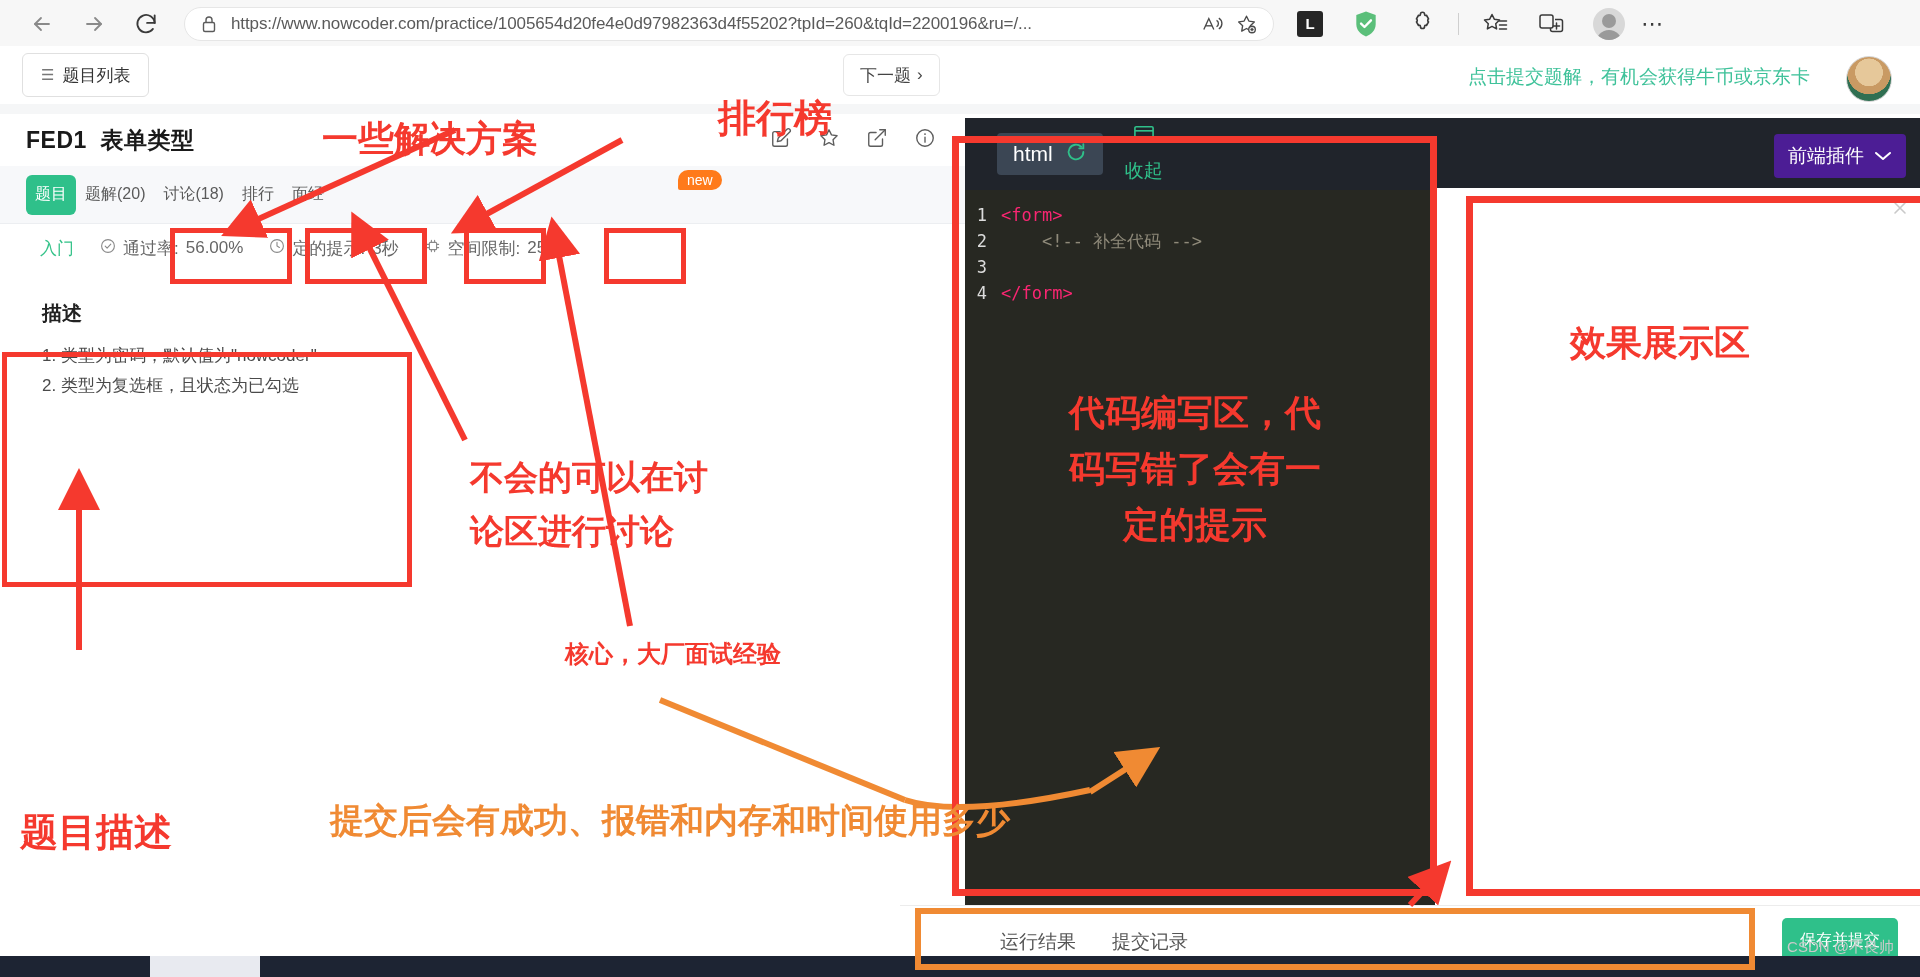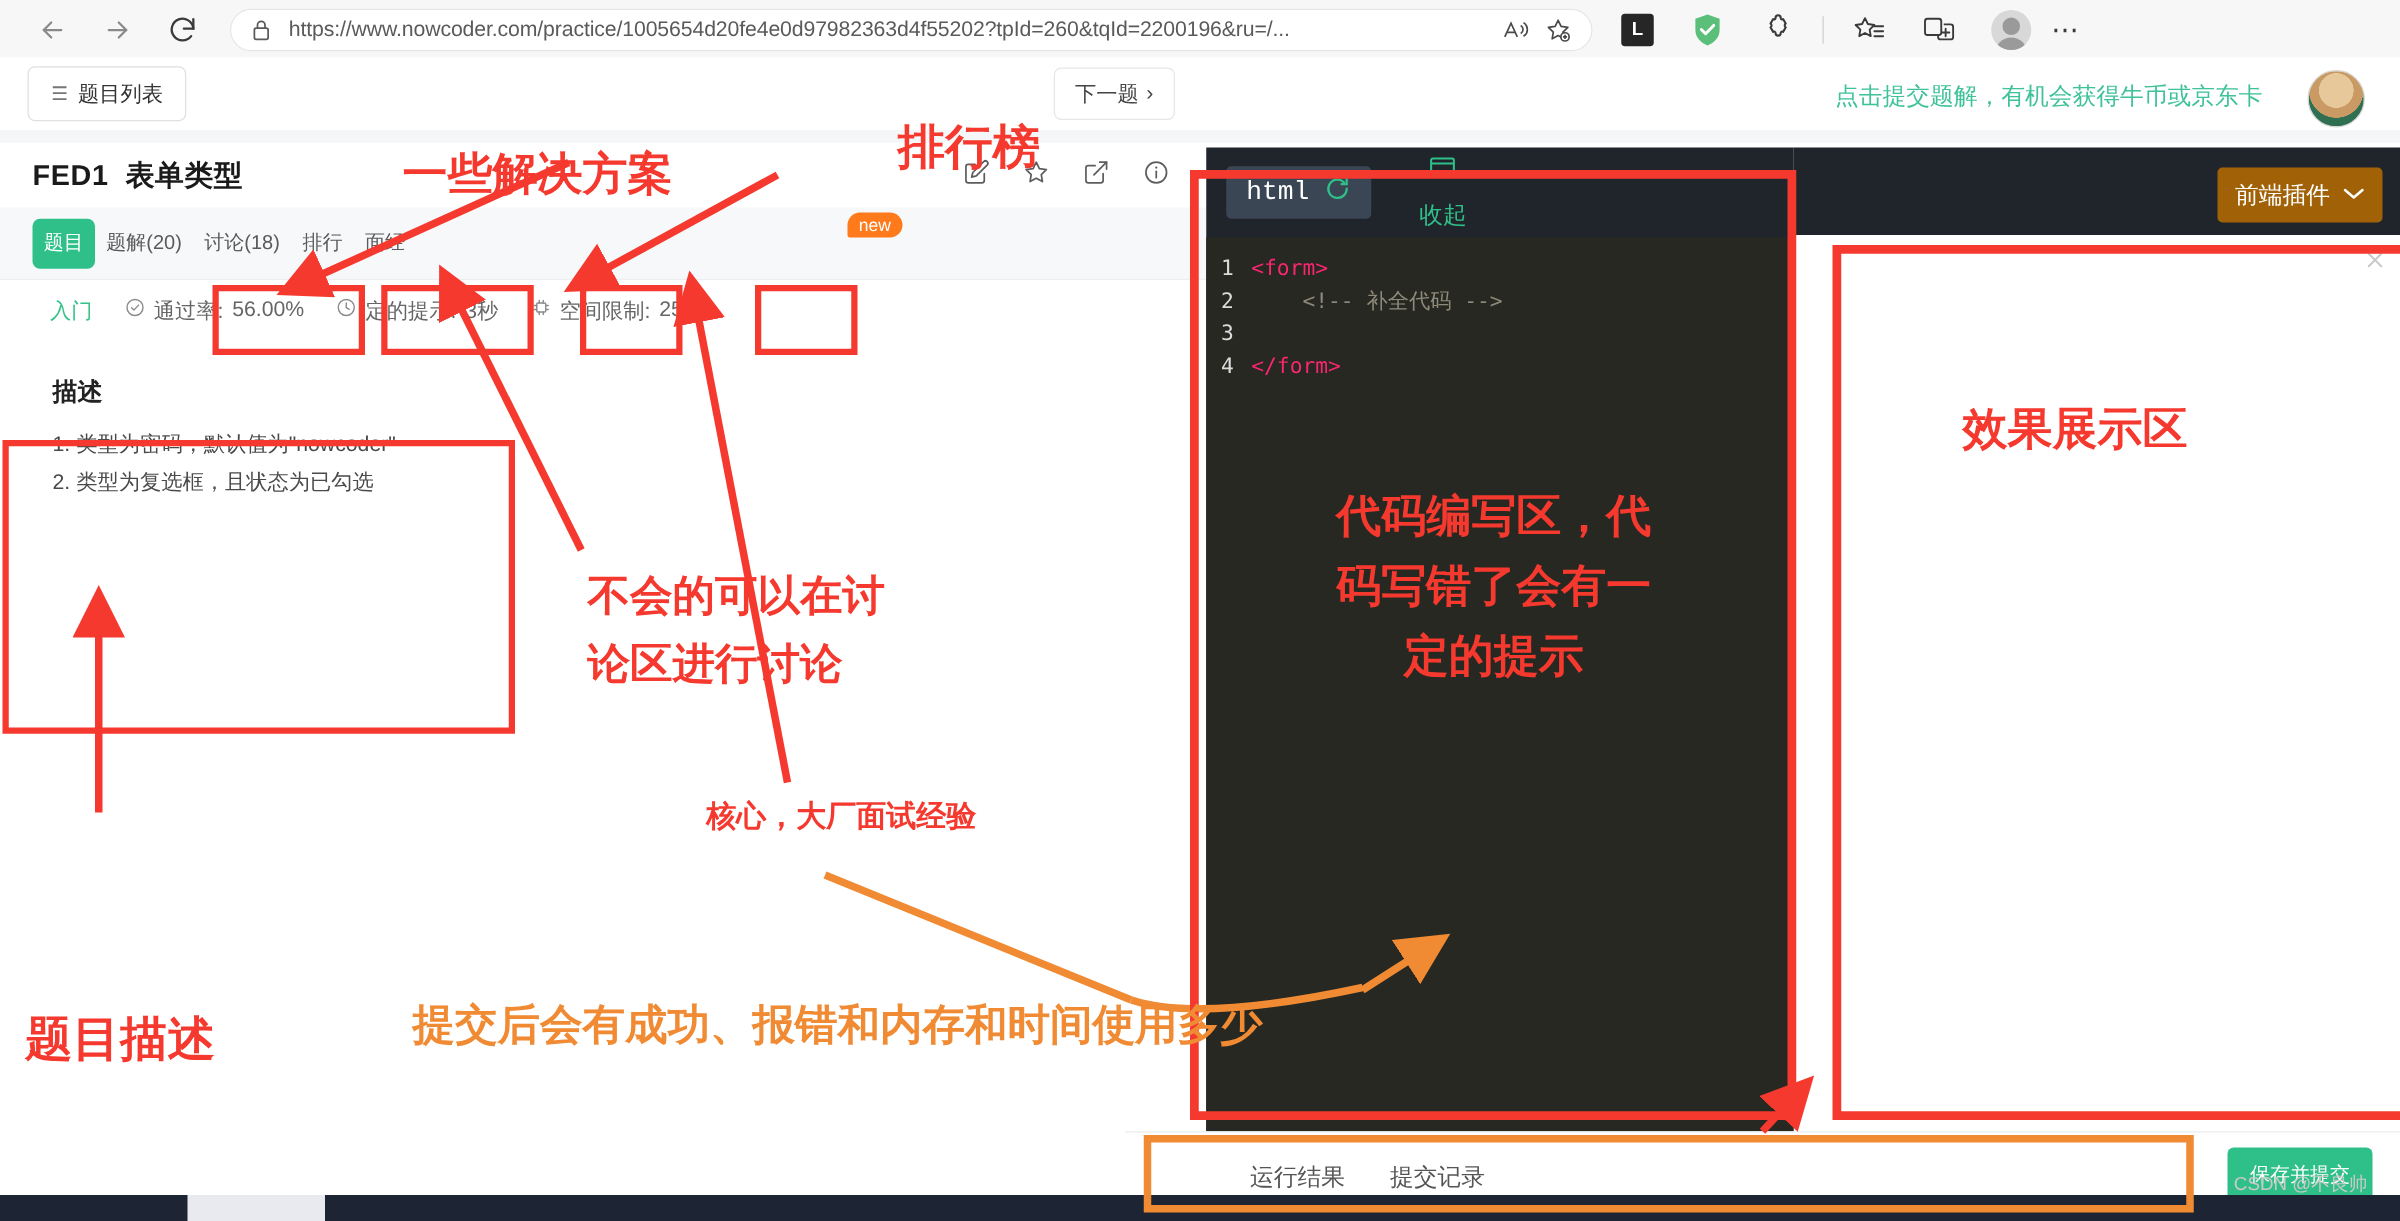--- a/index.html
+++ b/index.html
@@ -129,42 +129,42 @@
   
   #desc-panel { margin: 14px 0 0 24px; width: 640px; padding: 14px 18px; }
   #desc-title { font-size: 20px; font-weight: bold; color: #222; margin-bottom: 14px; }
   .desc-line { font-size: 17px; color: #4a4a4a; line-height: 30px; }
 
   
   #editor-panel {
     position: absolute; left: 965px; top: 72px;
     width: 470px; height: 830px; background: #20242b;
   }
-  #editor-toolbar { height: 72px; display: flex; align-items: center; padding-left: 16px; gap: 38px; font-family: Liberation Mono, monospace; }
+  #editor-toolbar { height: 72px; display: flex; align-items: center; padding-left: 32px; gap: 22px; }
   #lang-chip {
     background: #3b4654; border-radius: 4px; height: 42px; padding: 0 16px;
     display: flex; align-items: center; gap: 12px;
     color: #fff; font-size: 21px;
   }
   #refresh-icon { color: #2fc08a; }
   #collapse-btn { display: flex; align-items: center; gap: 9px; color: #2fc08a; font-size: 19px; flex-direction: column; }
   #code-area { background: #272822; height: 758px; padding: 12px 0 0 0; position: relative; }
   .code-line { display: flex; font-family: "DejaVu Sans Mono", "Liberation Mono", monospace; font-size: 17px; line-height: 26px; }
   .ln { width: 36px; text-align: right; color: #dcdcdc; padding-right: 14px; }
   .tag { color: #f92672; }
   .comment { color: #8f8a7a; }
 
   
   #preview-panel {
     position: absolute; left: 1435px; top: 72px;
     width: 485px; height: 830px; background: #20242b;
   }
   #plugin-btn {
     position: absolute; right: 14px; top: 16px;
-    background: #a16207; color: #fff; font-size: 19px;
+    background: #4c1d95; color: #fff; font-size: 19px;
     padding: 9px 14px; border-radius: 4px;
     display: flex; align-items: center; gap: 10px;
   }
   #preview-surface {
     position: absolute; left: 0; top: 70px; width: 485px; height: 760px;
     background: #fff;
   }
   #preview-close { position: absolute; right: 10px; top: 10px; color: #c9c9c9; font-size: 20px; }
 
   

